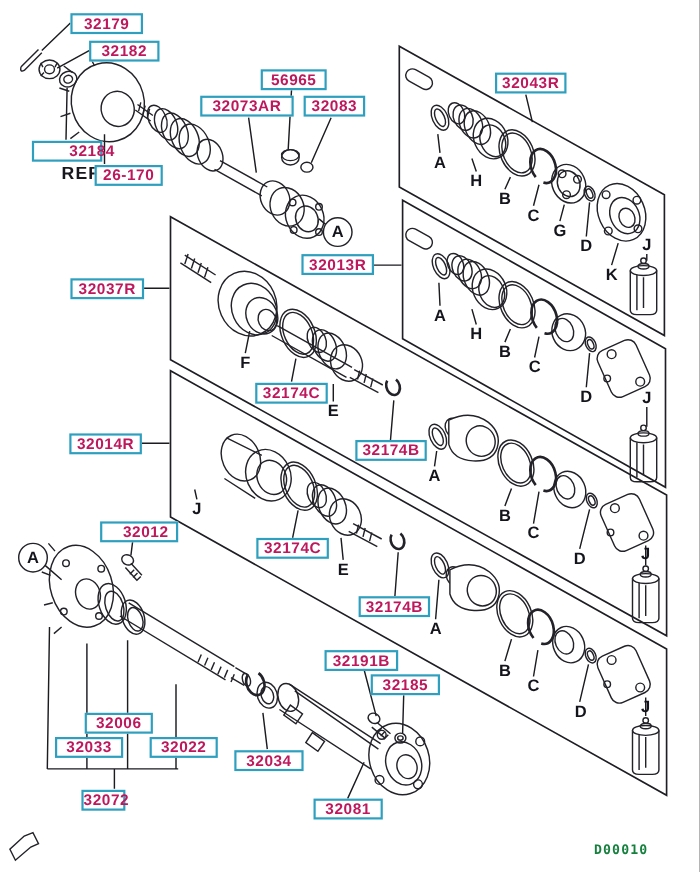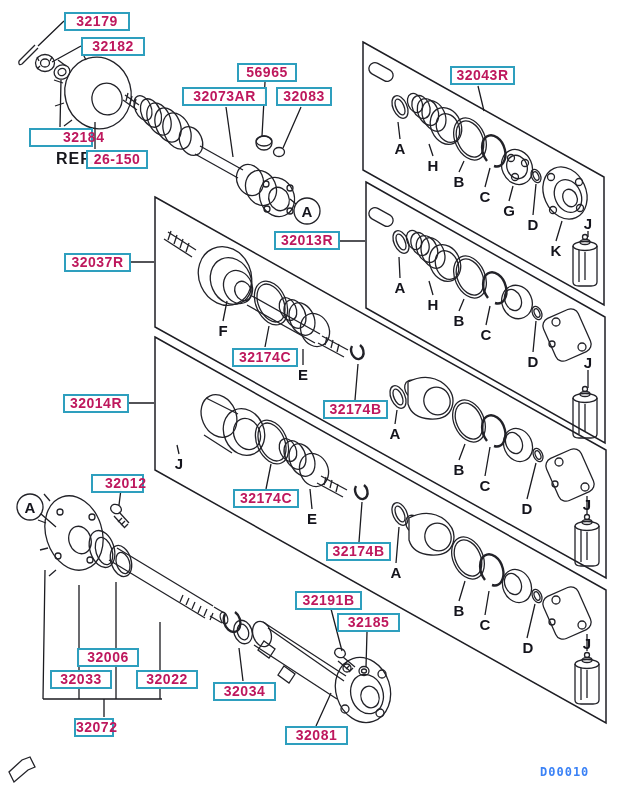--- a/index.html
+++ b/index.html
@@ -15,21 +15,21 @@
   #diagram-svg{position:absolute;left:0;top:0;z-index:1;}
   .plabel{
     position:absolute;z-index:10;box-sizing:border-box;height:19px;
     border:2px solid var(--label-border);background:rgba(255,255,255,.96);
     color:#be185d;font:bold 14px/15px "Liberation Sans",sans-serif;
     letter-spacing:.5px;text-align:center;white-space:nowrap;
   }
   .freetext{position:absolute;z-index:9;color:#17171d;}
   #ref-prefix{font:bold 16px "Liberation Sans",sans-serif;letter-spacing:1px;}
   #fr-label{font:bold 15px "Liberation Sans",sans-serif;letter-spacing:1px;}
-  #diagram-code{font:600 12px "DejaVu Sans Mono",monospace;letter-spacing:1px;color:#3b82f6;}
+  #diagram-code{font:600 12px "DejaVu Sans Mono",monospace;letter-spacing:1px;color:#15803d;}
   #watermark{
     position:absolute;z-index:5;font:bold italic 42px "Liberation Sans",sans-serif;
     color:rgba(255,255,255,0.10);
     -webkit-text-stroke:1.6px var(--wm);
     letter-spacing:1px;white-space:nowrap;pointer-events:none;
   }
   .ltr{font:600 15px "Liberation Sans",sans-serif;fill:#14141c;text-anchor:middle;dominant-baseline:central;}
   .ln{stroke:var(--line);stroke-width:1.3;fill:none;}
   .pnl{stroke:#1e1e24;stroke-width:1.5;fill:none;}
   .pt{stroke:#222228;stroke-width:1.3;fill:none;}
@@ -359,33 +359,33 @@
       </g>
 </svg>
 
 <div id="ref-prefix" class="freetext" style="left:56px;top:150px;">REF.</div>
 <div id="fr-label" class="freetext" style="left:26px;top:744px;margin-top:47px;">FR</div>
 <div id="diagram-code" class="freetext" style="left:540px;top:765px;">D00010</div>
 
 <div class="plabel" style="left: 64px; top: 12px; width: 66px;">32179</div>
     <div class="plabel" style="left: 81px; top: 37px; width: 64px;">32182</div>
     <div class="plabel" style="left: 29px; top: 128px; width: 64px; padding-left: 32px;">32184</div>
-    <div class="plabel" style="left: 86px; top: 150px; width: 62px;">26-150</div>
+    <div class="plabel" style="left: 86px; top: 150px; width: 62px;">26-170</div>
     <div class="plabel" style="left: 237px; top: 63px; width: 60px;">56965</div>
     <div class="plabel" style="left: 182px; top: 87px; width: 85px;">32073AR</div>
     <div class="plabel" style="left: 276px; top: 87px; width: 56px;">32083</div>
     <div class="plabel" style="left: 450px; top: 66px; width: 65px;">32043R</div>
     <div class="plabel" style="left: 274px; top: 231px; width: 66px;">32013R</div>
     <div class="plabel" style="left: 64px; top: 253px; width: 67px;">32037R</div>
     <div class="plabel" style="left: 232px; top: 348px; width: 66px;">32174C</div>
     <div class="plabel" style="left: 323px; top: 400px; width: 65px;">32174B</div>
     <div class="plabel" style="left: 63px; top: 394px; width: 66px;">32014R</div>
     <div class="plabel" style="left: 233px; top: 489px; width: 66px;">32174C</div>
     <div class="plabel" style="left: 326px; top: 542px; width: 65px;">32174B</div>
-    <div class="plabel" style="left: 91px; top: 474px; width: 53px; padding-left: 12px;">32012</div>
+    <div class="plabel" style="left: 91px; top: 474px; width: 71px; padding-left: 12px;">32012</div>
     <div class="plabel" style="left: 77px; top: 648px; width: 62px;">32006</div>
     <div class="plabel" style="left: 50px; top: 670px; width: 62px;">32033</div>
     <div class="plabel" style="left: 136px; top: 670px; width: 62px;">32022</div>
     <div class="plabel" style="left: 213px; top: 682px; width: 63px;">32034</div>
     <div class="plabel" style="left: 74px; top: 718px; width: 40px;">32072</div>
     <div class="plabel" style="left: 295px; top: 591px; width: 67px;">32191B</div>
     <div class="plabel" style="left: 337px; top: 613px; width: 63px;">32185</div>
     <div class="plabel" style="left: 285px; top: 726px; width: 63px;">32081</div>
 
 </div>

